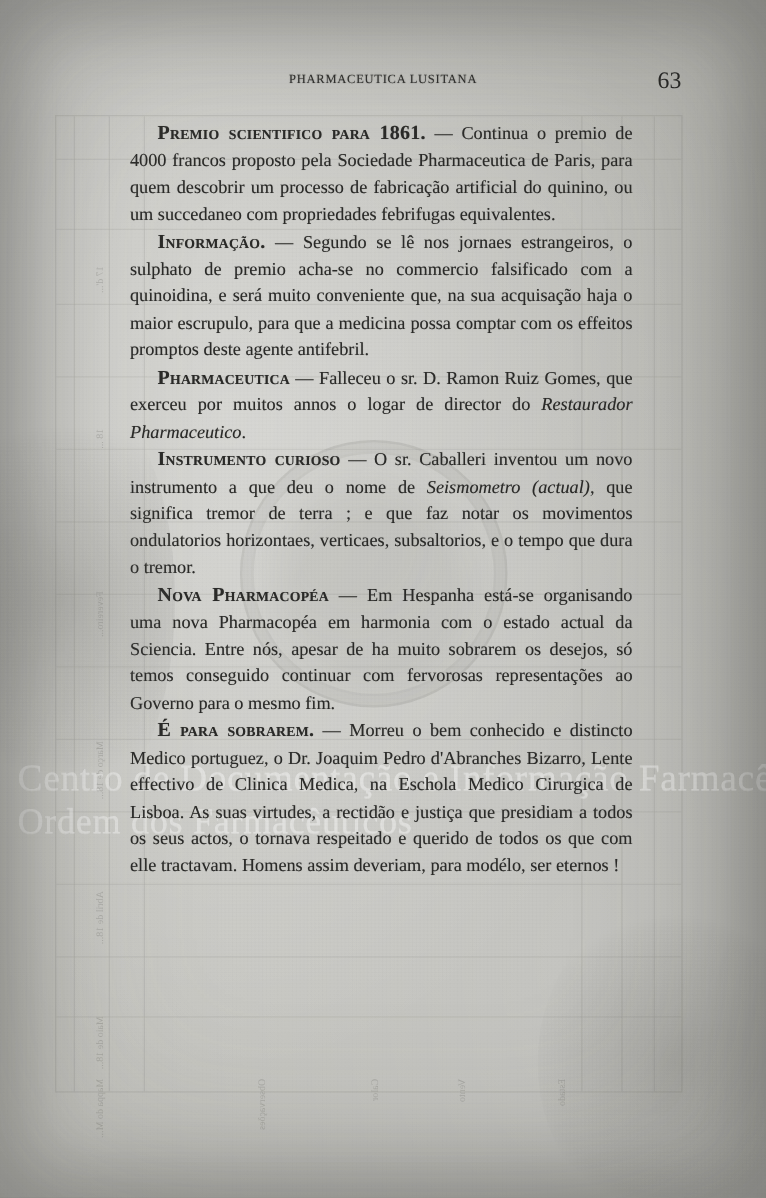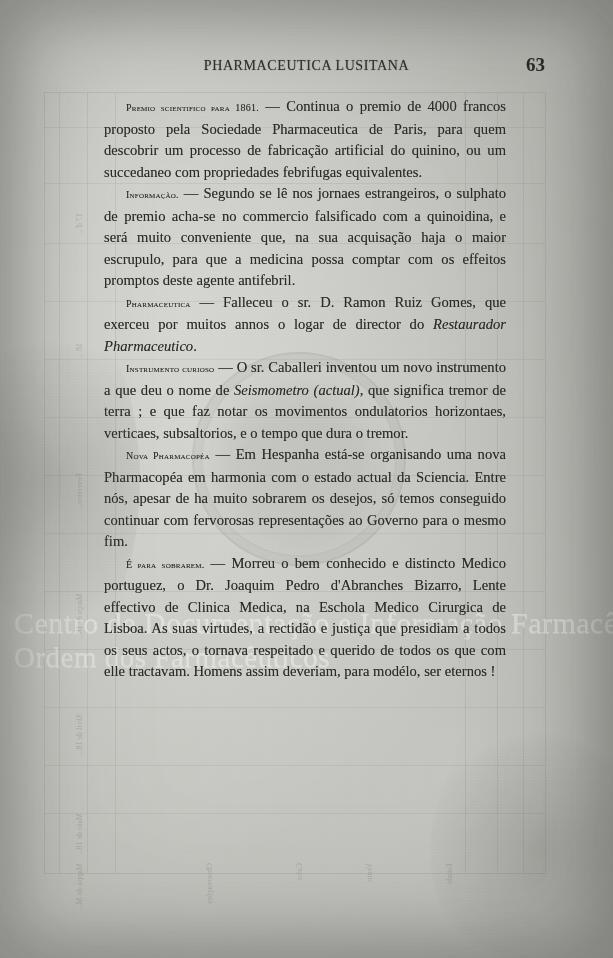--- a/index.html
+++ b/index.html
@@ -141,32 +141,32 @@
     top: 58px;
     width: 613px;
     height: 22px;
   }
   #running-title {
     position: absolute;
     left: 0;
     top: 0;
     width: 613px;
     text-align: center;
-    font-size: 14px;
+    font-size: 10px;
     letter-spacing: .6px;
     color: #2e2e2c;
     font-variant: small-caps;
     text-shadow: 0 0 1px rgba(60,60,58,.5);
   }
   #page-number {
     position: absolute;
     right: 68px;
     top: -4px;
     font-size: 19px;
-    font-weight: bold;
+    font-weight: normal;
     color: #24242 2;
     color: #242422;
     margin-left: 40px;
   }
 
   #body-text {
     position: absolute;
     left: 104px;
     top: 96px;
     width: 402px;
@@ -174,24 +174,24 @@
     line-height: 21.5px;
     color: #2b2b29;
     text-align: justify;
     text-shadow: 0 0 .6px rgba(50,50,48,.45);
   }
   #body-text p {
     margin: 0 0 0 0;
     text-indent: 22px;
   }
   .lead {
-    font-weight: normal;
+    font-weight: bold;
     font-variant: small-caps;
     letter-spacing: .2px;
-    font-size: 10px;
+    font-size: 16px;
     margin-top: 24px;
   }
   .it { font-style: italic; }
   #signature {
     margin-top: 16px;
     text-align: right;
     font-size: 15px;
     letter-spacing: .4px;
     text-indent: 0;
     font-variant: small-caps;

